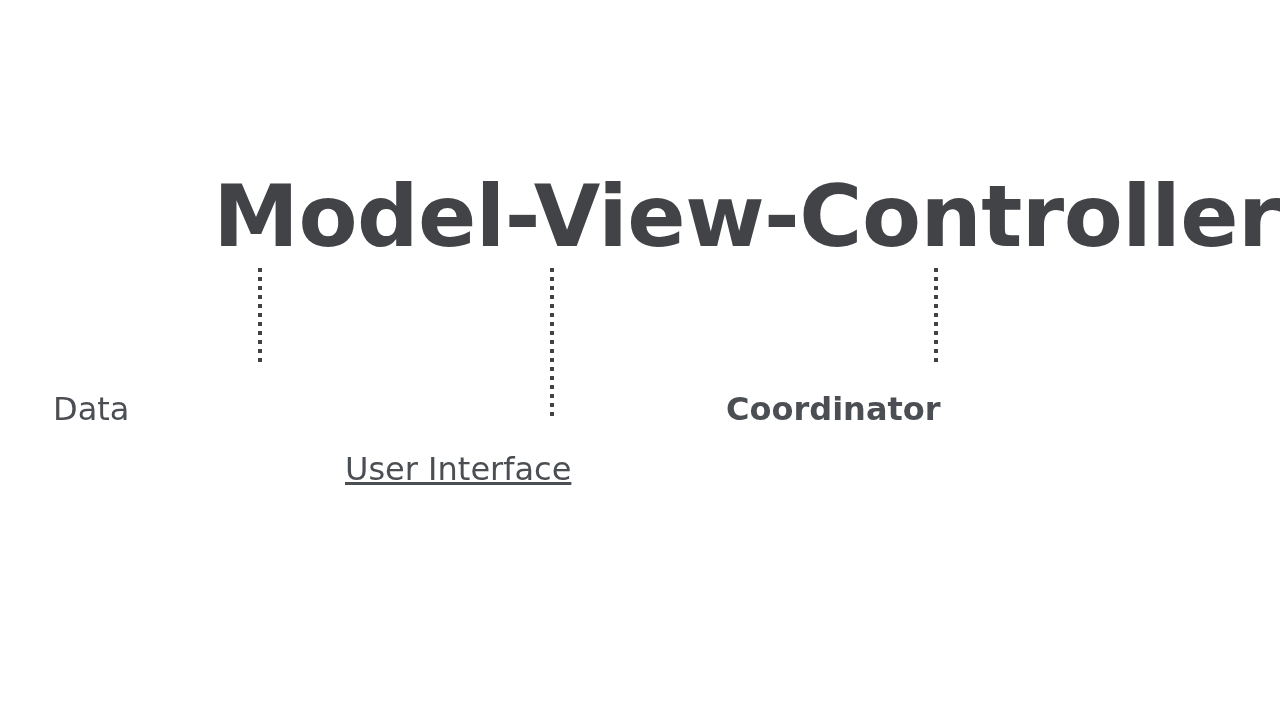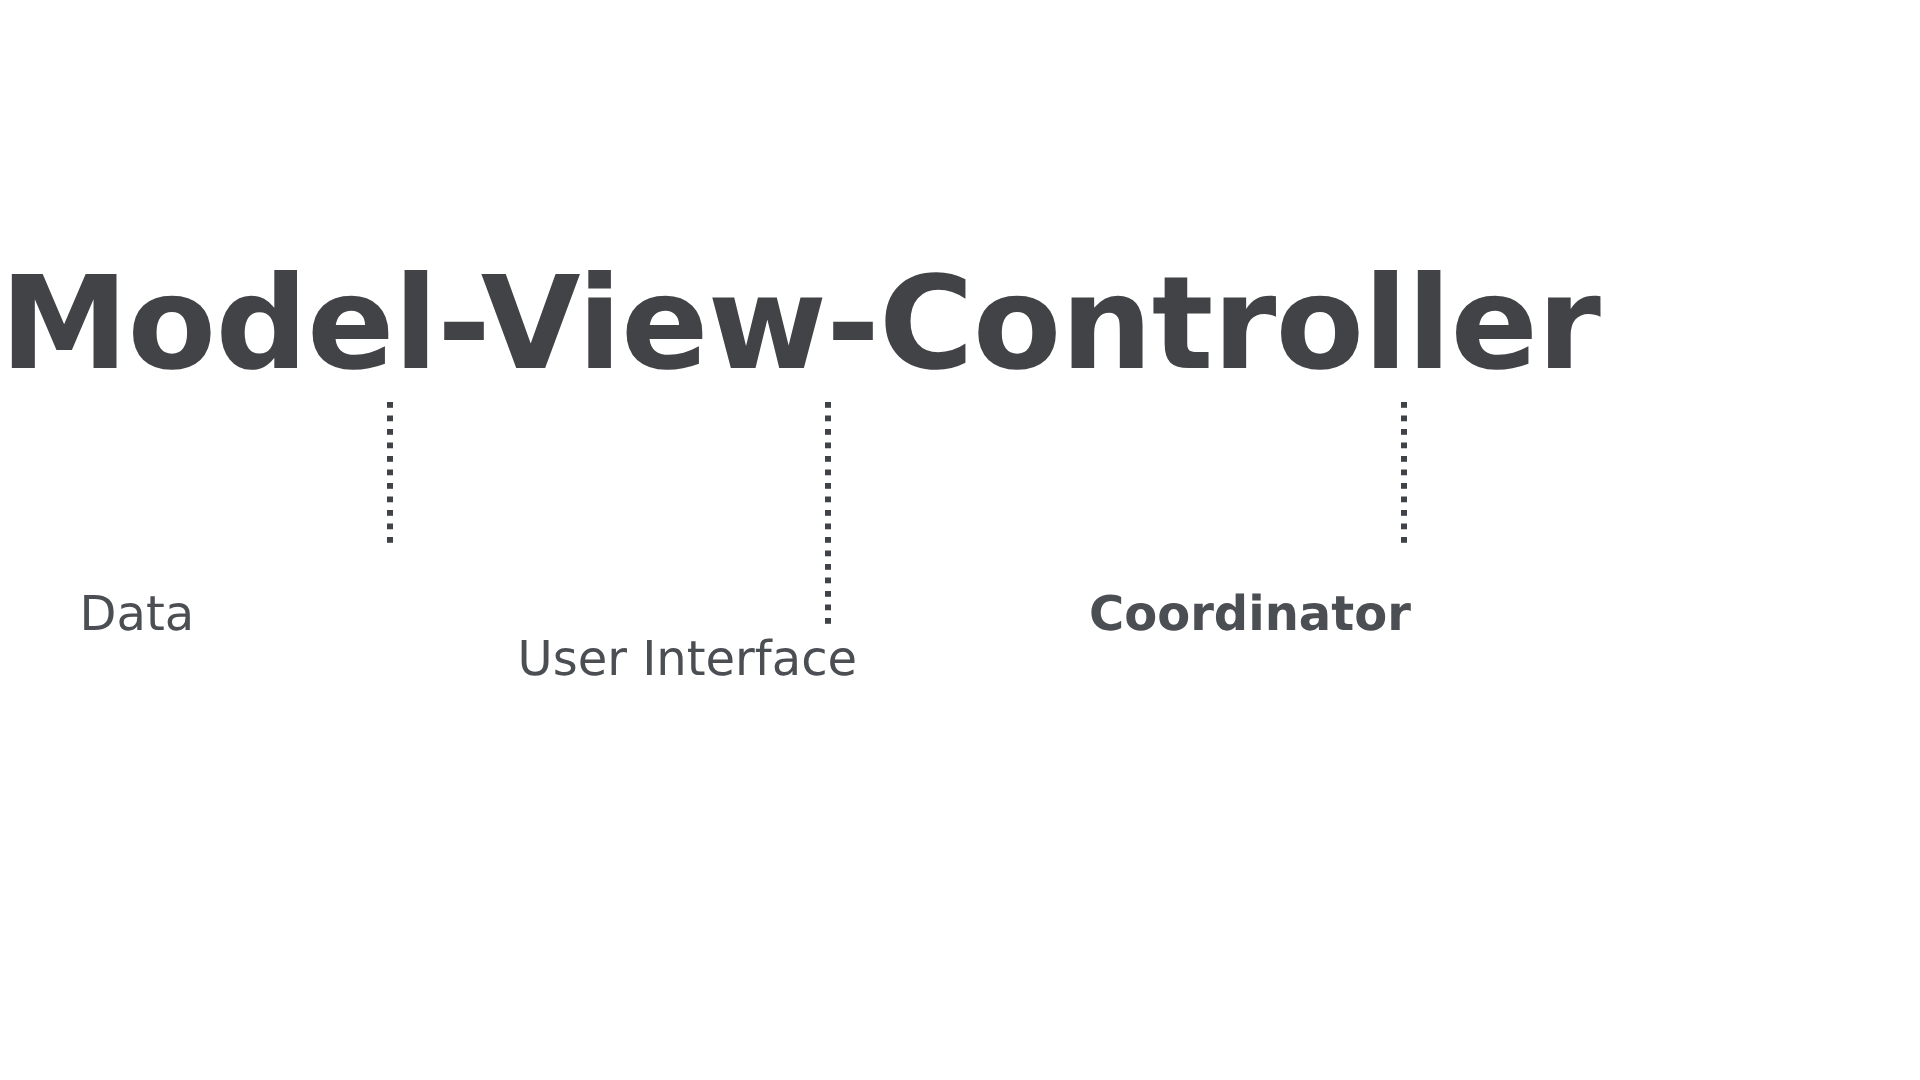--- a/index.html
+++ b/index.html
@@ -20,21 +20,21 @@
     height: 720px;
     background: #ffffff;
   }
 
   
   .title {
     position: absolute;
     left: 0;
     top: 168px;
     width: 1280px;
-    text-align: left;
+    text-align: right;
     font-family: "DejaVu Sans", sans-serif;
     font-weight: bold;
     font-size: 86px;
     line-height: 96px;
     letter-spacing: -0.5px;
     color: #414347;
     white-space: nowrap;
   }
 
   
@@ -77,22 +77,23 @@
     white-space: nowrap;
     text-align: left;
   }
   .label-data {
     left: 53px;
     top: 386px;
     width: 400px;
   }
   .label-ui {
     left: 345px;
-    top: 416px;
+    top: 446px;
     width: 400px;
+    text-decoration: underline;
   }
   .label-coordinator {
     left: 726px;
     top: 386px;
     width: 400px;
     font-weight: bold;
   }
 </style>
 </head>
 <body>

